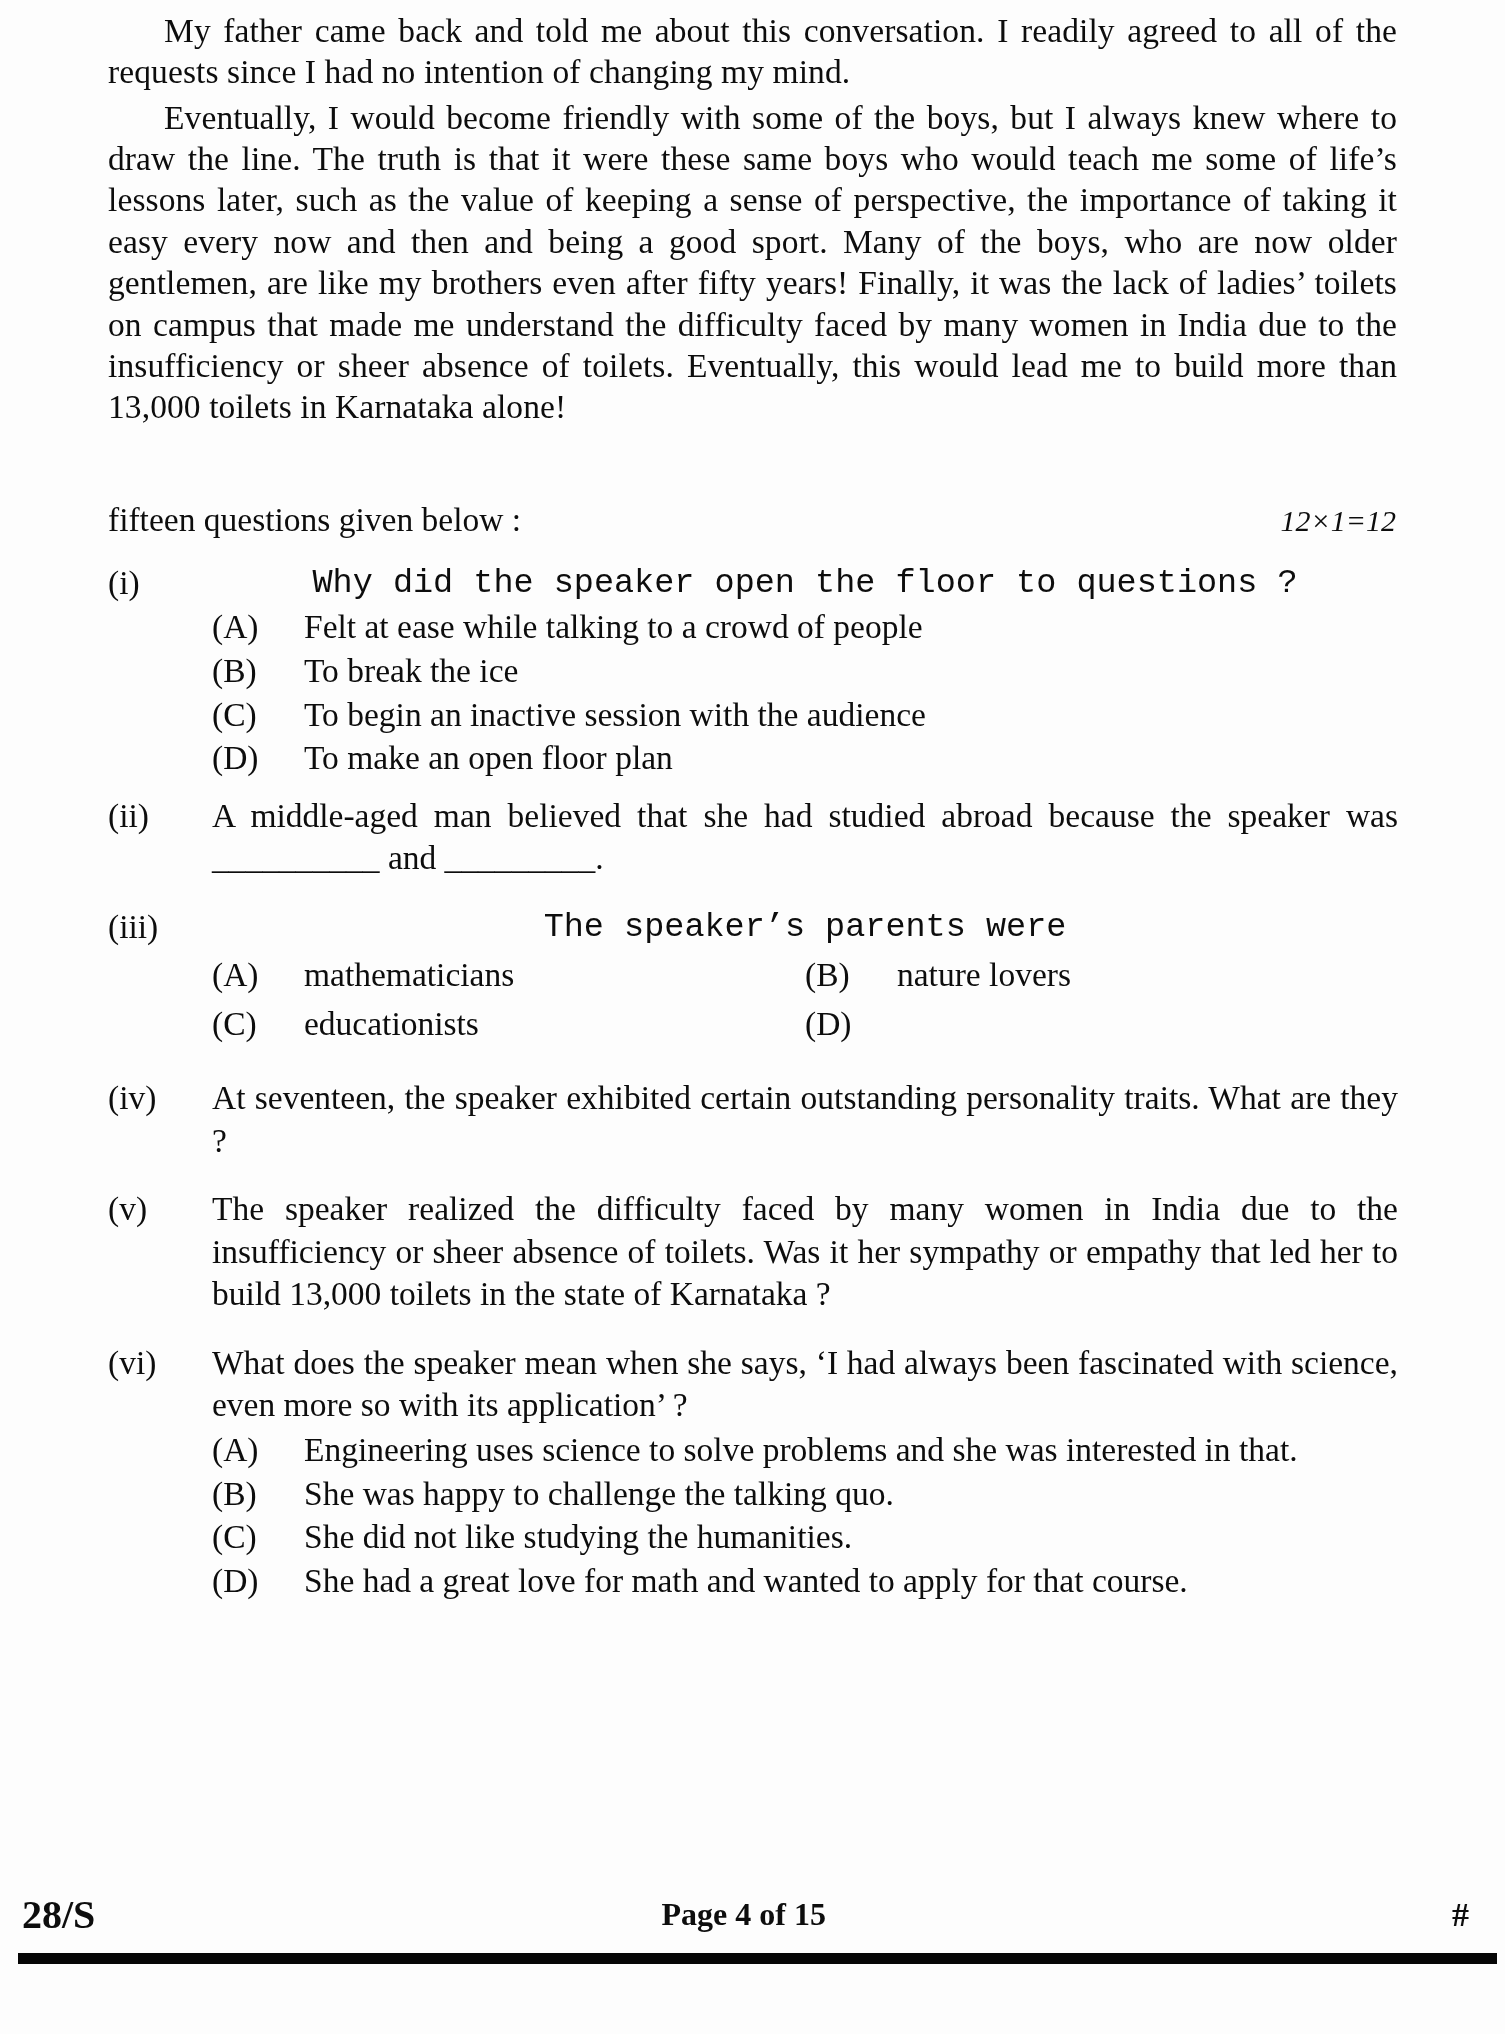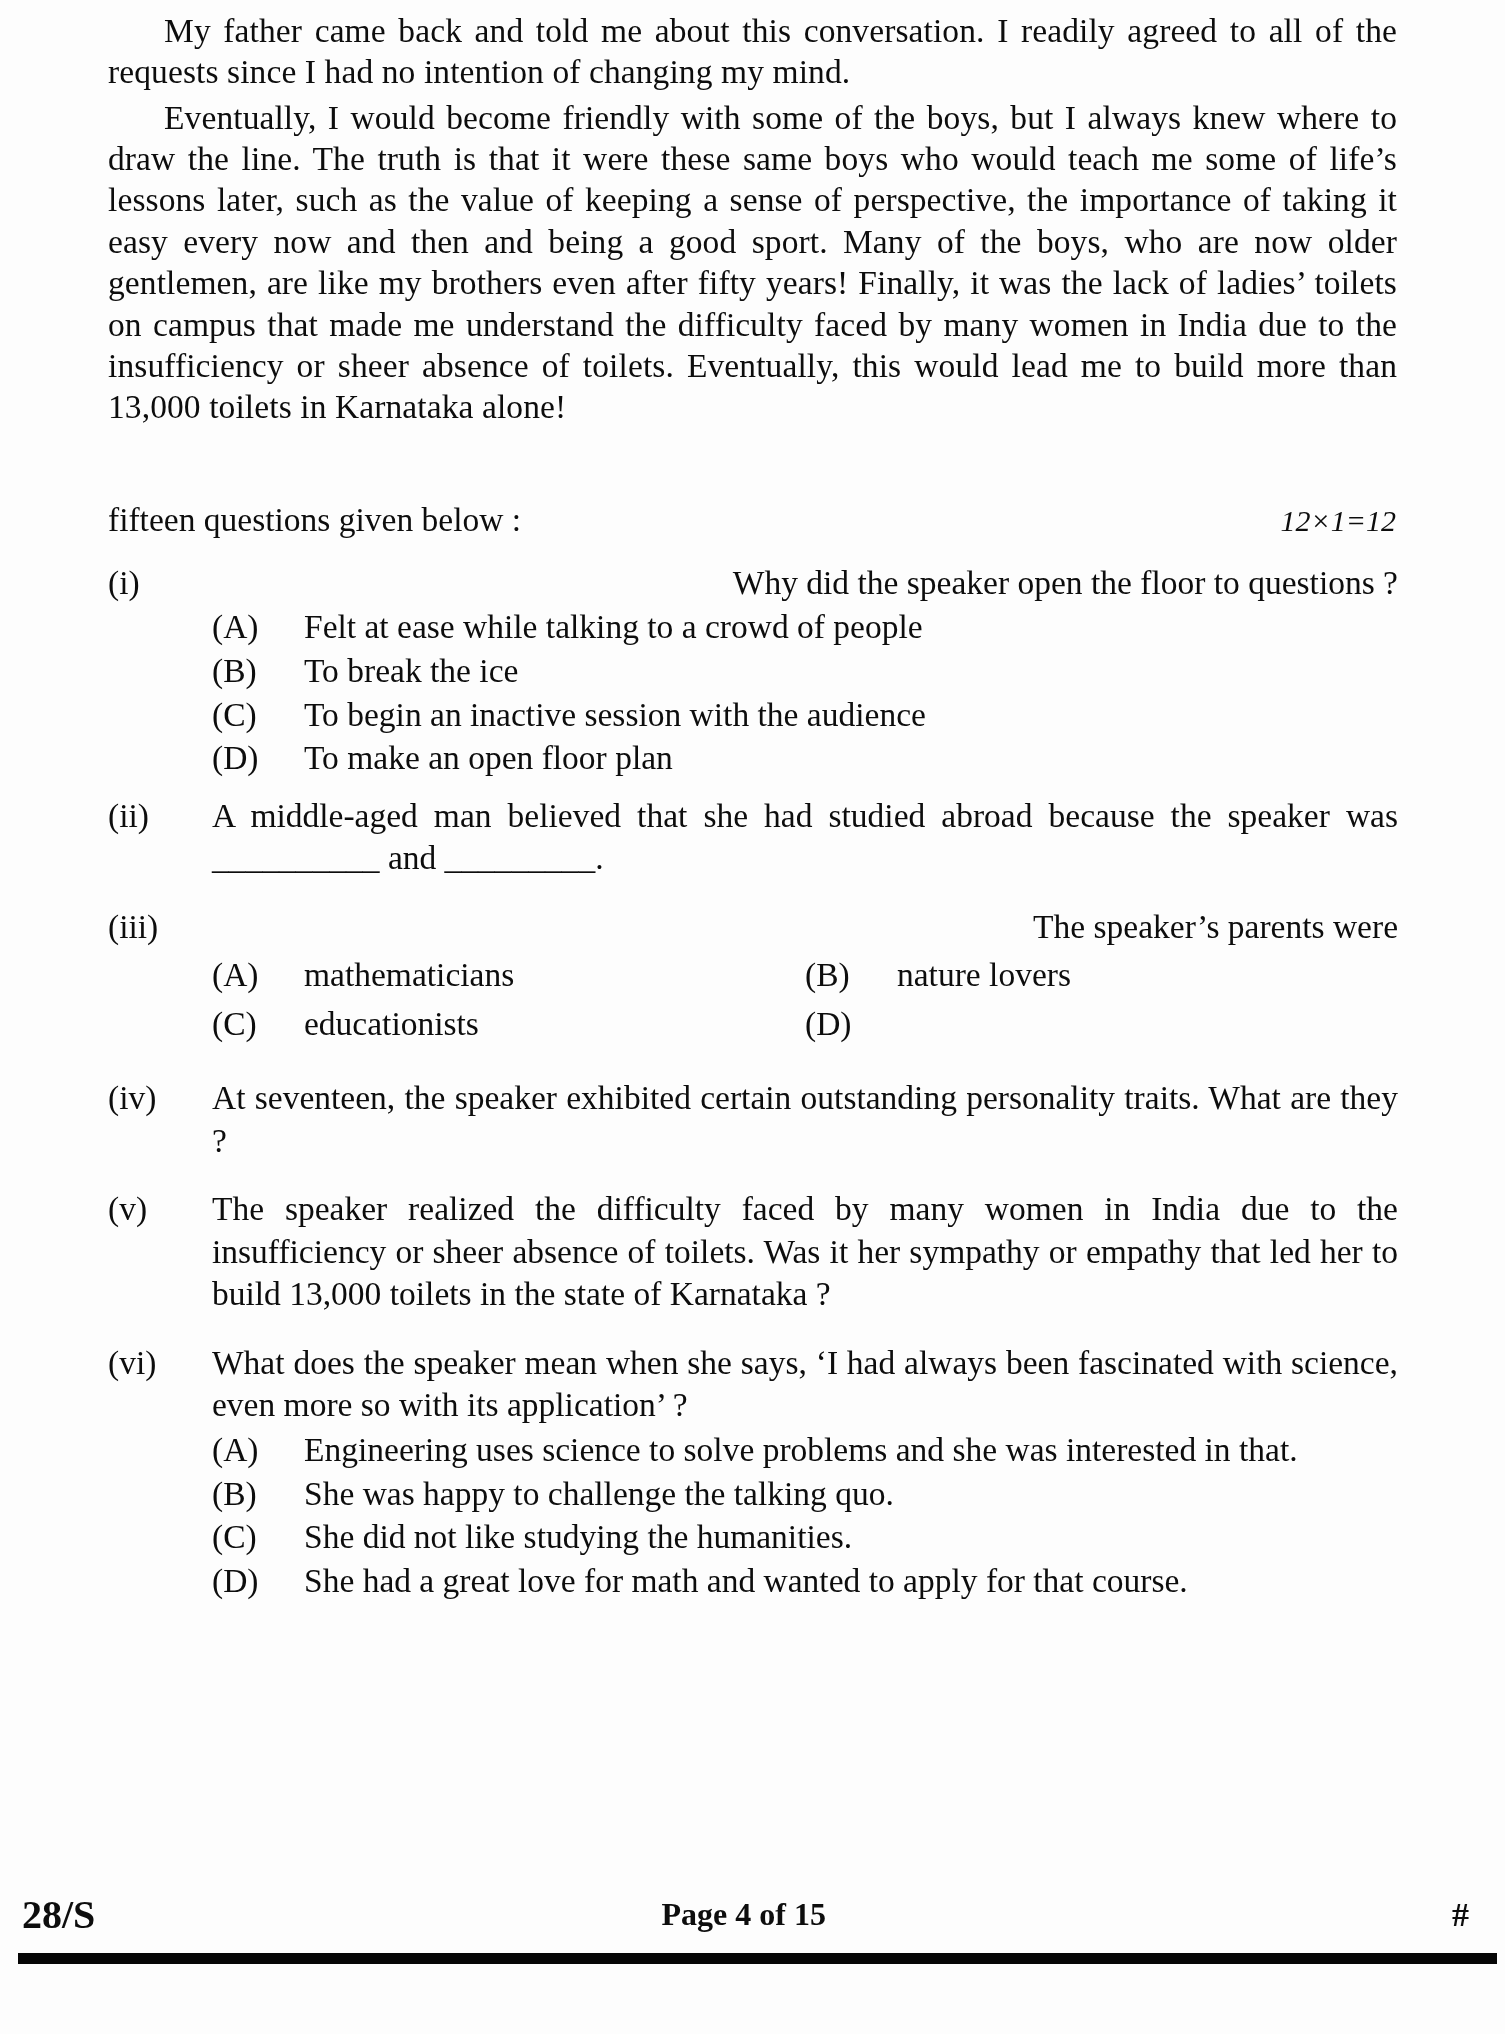--- a/index.html
+++ b/index.html
@@ -81,21 +81,21 @@
     padding-left: 0px;
     box-sizing: border-box;
   }
   .q-body {
     flex: 1 1 auto;
   }
   .q-text {
     text-align: justify;
     text-justify: inter-word;
   }
-  .q-text.nojust { text-align: right; }
+  .q-text.nojust { text-align: center; font-family: Liberation Mono, monospace; }
 
   
   .opts { margin-top: 2px; }
   .opt {
     display: flex;
     align-items: flex-start;
     font-size: 33.5px;
     line-height: 1.27;
     margin-bottom: 1px;
   }

